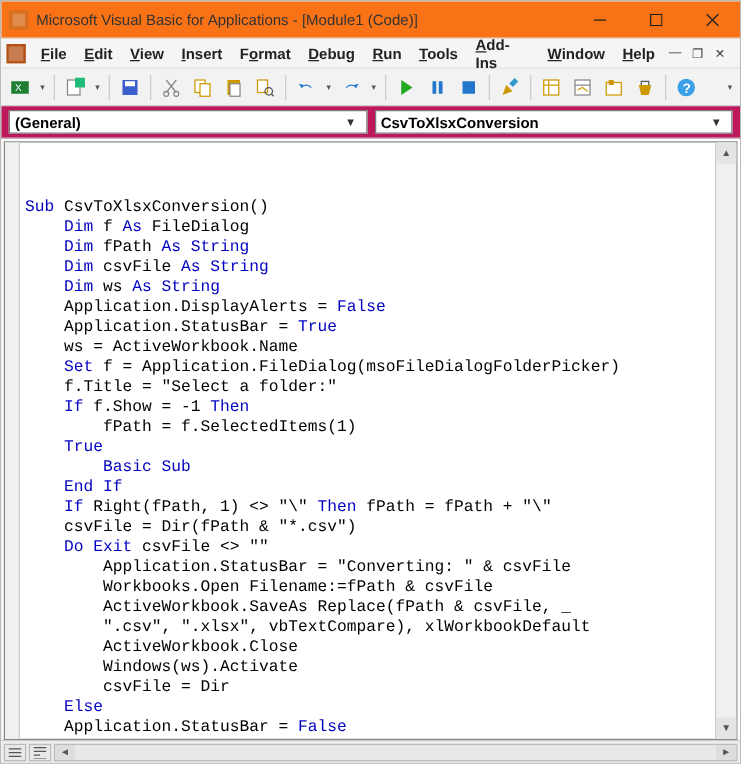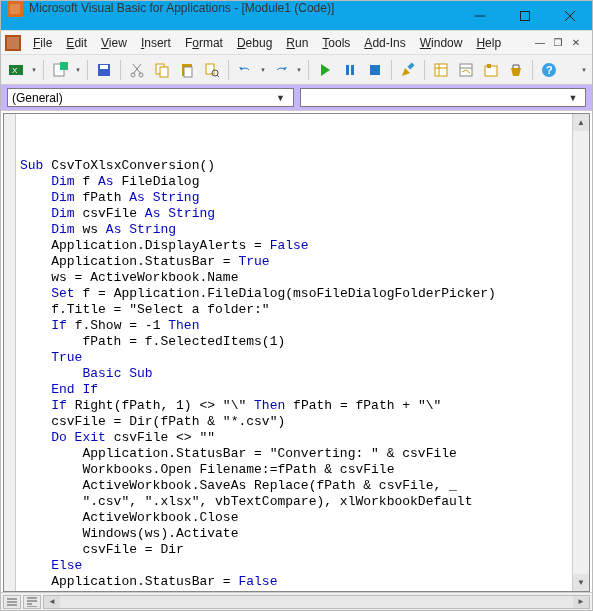--- a/index.html
+++ b/index.html
@@ -9,63 +9,65 @@
     font-size: 12px;
     background: #fff;
     width: 593px;
     height: 611px;
     border: 1px solid #bbb;
     overflow: hidden;
     position: relative;
   }
   .titlebar {
     height: 30px;
-    background: #0ea5e9;
-    display: flex;
+    background: #f97316;
+    display: flex;
+    align-items: center;
     padding: 0 0 0 6px;
     border-bottom: 1px solid #ddd;
   }
   .titlebar .appicon { width: 16px; height: 16px; margin-right: 6px; }
   .titlebar .title { flex: 1; font-size: 12px; color: #333; }
   .winbtns { display: flex; }
   .winbtn { width: 45px; height: 29px; display: flex; align-items: center; justify-content: center; }
   .winbtn svg { width: 10px; height: 10px; }
   .menubar {
     height: 24px;
     display: flex;
     align-items: center;
     padding: 0 4px;
     gap: 2px;
     border-bottom: 1px solid #ddd;
     background: #f5f5f5;
   }
   .sysicon { width: 16px; height: 16px; margin-right: 4px; }
-  .menuitem { padding: 2px 6px; font-size: 12px; color: #222; cursor: default; }
+  .menuitem { padding: 2px 6px; font-size: 12px; color: #222; cursor: default; font-weight: bold; }
   .menuitem u { text-decoration: underline; }
   .mdi-ctrl { display:flex; gap:2px; margin-left:auto; margin-right:4px; }
   .mdi-ctrl div { width:16px; height:14px; display:flex; align-items:center; justify-content:center; font-size:10px; color:#444; }
   .toolbar {
     height: 30px;
     background: #f2f2f2;
     border-bottom: 1px solid #ccc;
     display: flex;
     align-items: center;
     padding: 0 4px;
     gap: 3px;
   }
   .tbtn { width: 22px; height: 22px; display:flex; align-items:center; justify-content:center; border:1px solid transparent; }
   .tsep { width:1px; height:20px; background:#ccc; margin:0 2px; }
   .tdrop { width:8px; display:flex; align-items:center; justify-content:center; font-size:7px; color:#555; }
   .dropdowns {
     height: 26px;
     display: flex;
     gap: 6px;
     padding: 3px 6px;
-    background: #c4b5fd;
+    background: #be185d;
     border-bottom: 1px solid #ccc;
+    font-weight: bold;
   }
   .combo {
     flex: 1;
     border: 1px solid #7a7a7a;
     background: #fff;
     display: flex;
     align-items: center;
     padding: 0 4px;
     font-size: 12px;
     position: relative;
@@ -279,20 +281,21 @@
     </div>
   <div class="tdrop" style="margin-left:auto">▾</div>
 </div>
 
 <div class="dropdowns">
   <div class="combo">
     <span>(General)</span>
     <span class="arrow">▼</span>
   </div>
   <div class="combo">
+    <span>CsvToXlsxConversion</span>
     <span class="arrow">▼</span>
   </div>
 </div>
 
 <div class="codewrap">
   <div class="gutter"></div>
   <div class="code" id="code"><span class="kw">Sub </span>CsvToXlsxConversion()
     <span class="kw">Dim </span>f <span class="kw">As </span>FileDialog
     <span class="kw">Dim </span>fPath <span class="kw">As String</span>
     <span class="kw">Dim </span>csvFile <span class="kw">As String</span>

